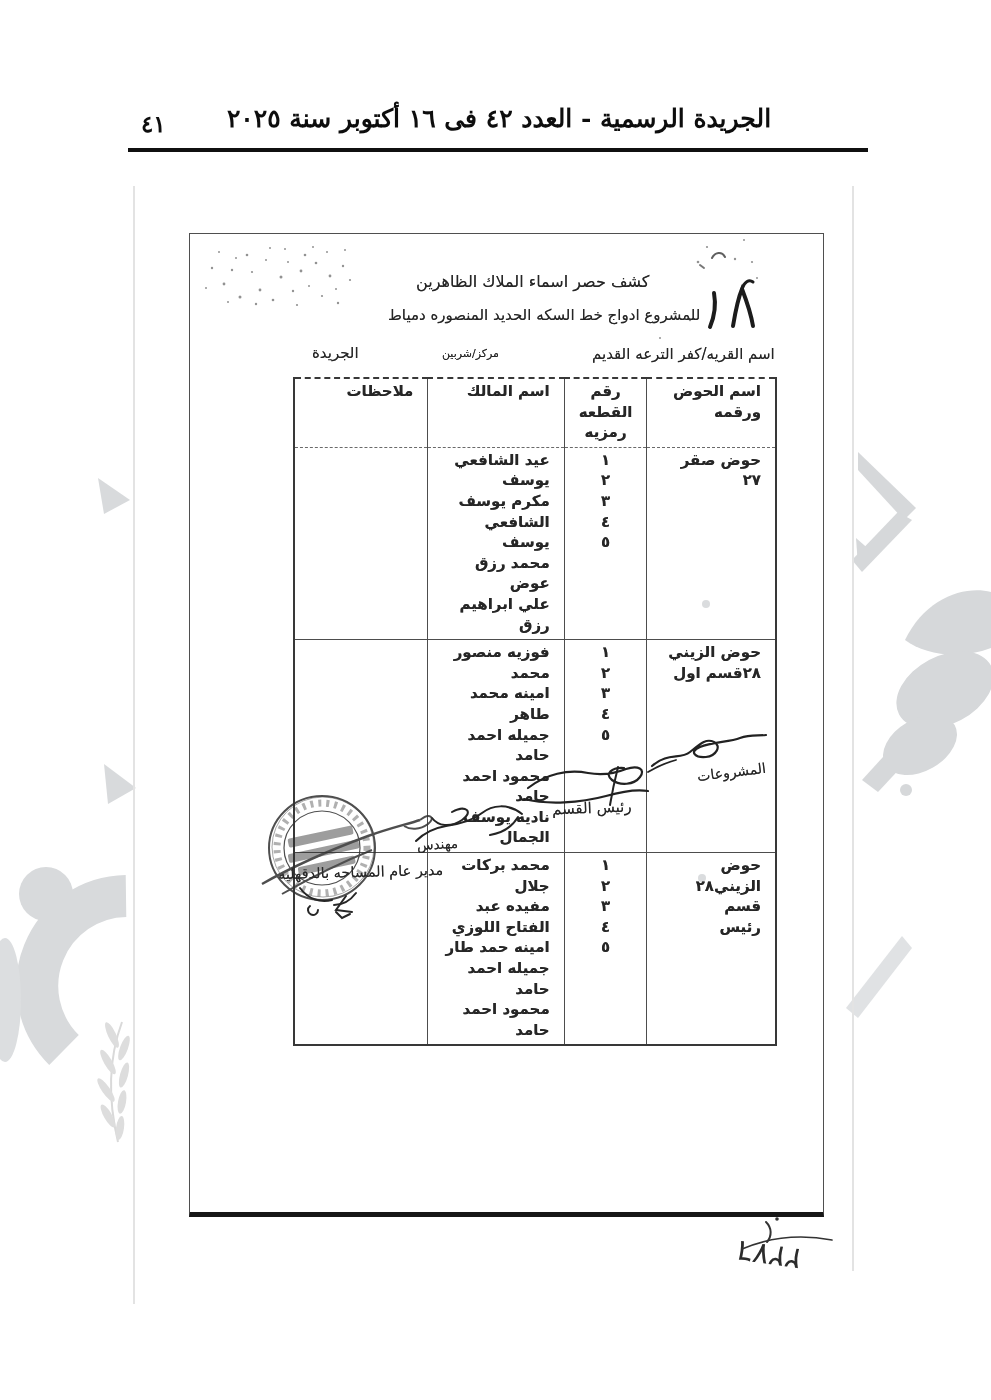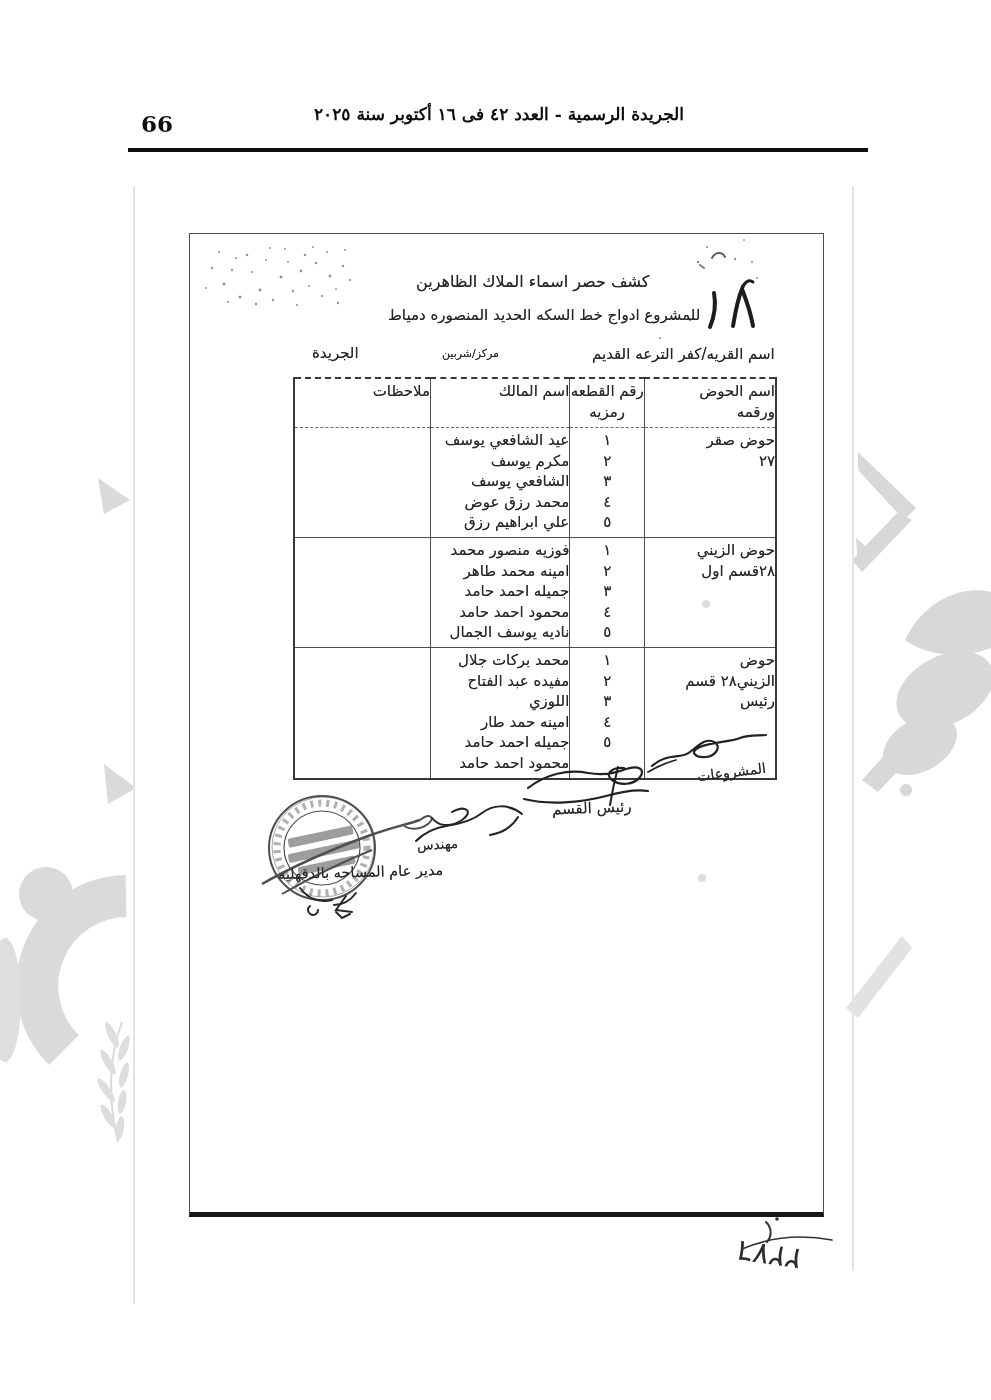--- a/index.html
+++ b/index.html
@@ -7,21 +7,21 @@
     position:relative; width:991px; height:1400px; background:#ffffff;
     overflow:hidden; font-family:"DejaVu Sans",sans-serif; color:#222;
   }
   .abs{position:absolute;}
   .rtl{direction:rtl; unicode-bidi:embed;}
   .nowrap{white-space:nowrap;}
   .ink{color:#262626; text-shadow:0 0 .5px rgba(40,40,40,.65);}
 
   
   .gz-header{left:130px; top:104px; width:738px; text-align:center;
-    font-family:"DejaVu Serif",serif; font-weight:bold; font-size:17px; color:#0d0d0d;}
+    font-family:"DejaVu Serif",serif; font-weight:bold; font-size:25px; color:#0d0d0d;}
   .gz-pagenum{left:141px; top:110px; font-family:"DejaVu Serif",serif;
     font-weight:bold; font-size:23px; color:#0d0d0d;}
   .gz-rule{left:128px; top:148px; width:740px; height:4px; background:#101010;}
 
   
   .paper-edge{background:#e3e3e3; width:2px;}
 
   
   .doc-frame{left:189px; top:233px; width:633px; height:978px;
     border:1px solid #4f4f4f; border-bottom:5px solid #171717;}
@@ -29,22 +29,22 @@
   .doc-title1{left:416px; top:272px; font-size:16px;}
   .doc-title2{left:364px; top:306px; font-size:15px;margin-left:24px;}
   .loc-village{left:592px; top:345px; font-size:15px;}
   .loc-district{left:442px; top:347px; font-size:11px;}
   .loc-gov{left:312px; top:344px; font-size:15px;}
 
   
   .doc-table{position:absolute; left:293px; top:377px; width:484px;
     border-collapse:collapse; direction:rtl; font-size:15px;}
   .doc-table th,.doc-table td{
-    border:1px solid #4d4d4d; vertical-align:top; font-weight:normal;
-    padding:2px 0 4px; line-height:20.6px; color:#262626;
+    border:1px solid #4d4d4d; vertical-align:top; font-weight:bold;
+    padding:2px 14px 4px; line-height:20.6px; color:#262626;
     text-shadow:0 0 .5px rgba(40,40,40,.6);}
   .doc-table{border:2px solid #383838; border-top-style:dashed;}
   .doc-table thead th{height:42px; border-bottom:1px dashed #6a6a6a;}
   .doc-table tr.group td{border-top:1px dashed #6a6a6a;}
   .h-plot,.cell-plot{text-align:center;}
   .h-basin,.h-owner,.h-notes,.cell-basin,.cell-owner{text-align:right;}
   .pre{white-space:pre-line;}
 
   
   .sig-label{font-size:14px;}
@@ -96,21 +96,21 @@
       <ellipse cx="122" cy="1102" rx="4" ry="12" transform="rotate(10 122 1102)" fill="#cfcfcf"></ellipse>
       <ellipse cx="108" cy="1116" rx="4" ry="13" transform="rotate(-30 108 1116)" fill="#cfcfcf"></ellipse>
       <ellipse cx="120" cy="1128" rx="4" ry="12" transform="rotate(8 120 1128)" fill="#cfcfcf"></ellipse>
     </g>
   </svg>
 
   <div class="abs paper-edge" style="left:133px; top:186px; height:1118px;"></div>
   <div class="abs paper-edge" style="left:852px; top:186px; height:1085px;"></div>
 
   <div class="abs gz-header rtl nowrap">الجريدة الرسمية - العدد ٤٢ فى ١٦ أكتوبر سنة ٢٠٢٥</div>
-  <div class="abs gz-pagenum rtl">66</div>
+  <div class="abs gz-pagenum rtl">٤١</div>
   <div class="abs gz-rule"></div>
 
   <div class="abs doc-frame"></div>
 
   <div class="abs doc-title1 rtl nowrap ink">كشف حصر اسماء الملاك الظاهرين</div>
   <div class="abs doc-title2 rtl nowrap ink">للمشروع ادواج خط السكه الحديد المنصوره دمياط</div>
 
   <div class="abs loc-village rtl nowrap ink">اسم القريه/كفر الترعه القديم</div>
   <div class="abs loc-district rtl nowrap ink">مركز/شربين</div>
   <div class="abs loc-gov rtl nowrap ink">الجريدة</div>

